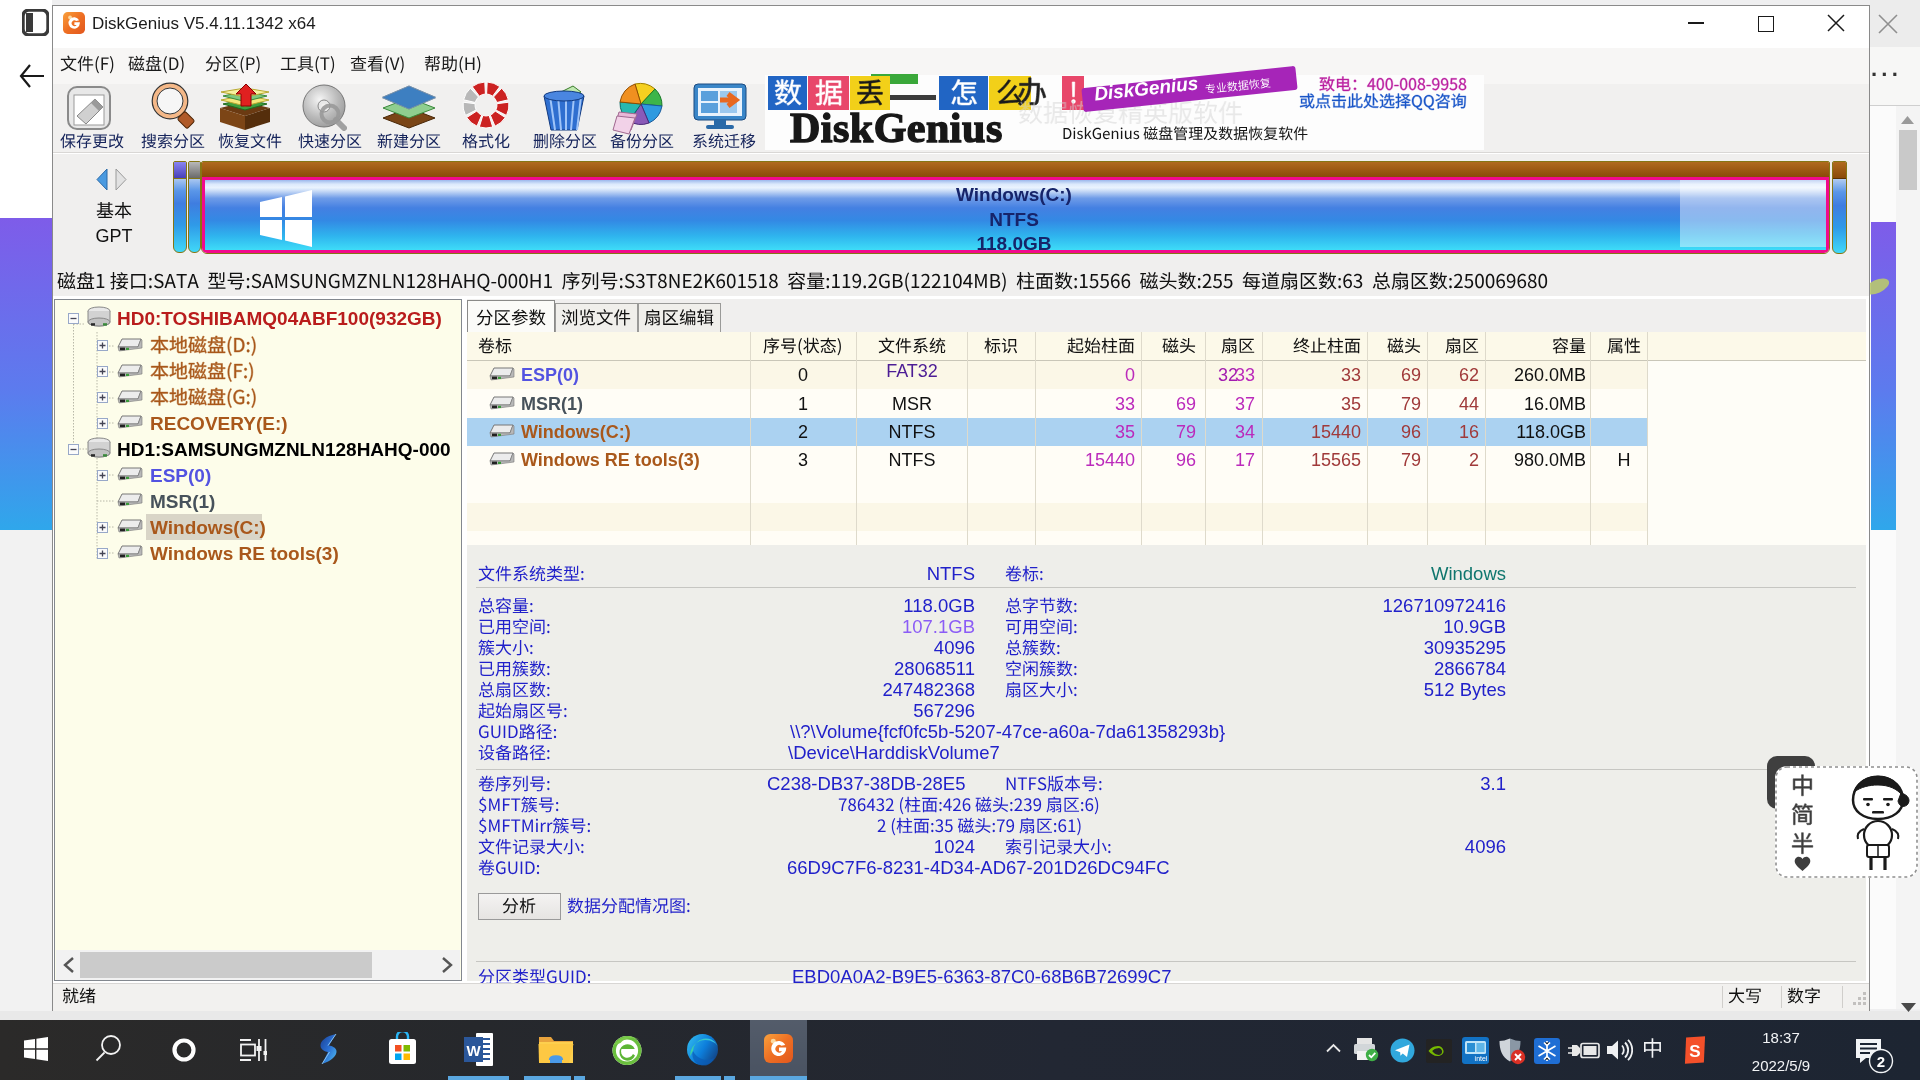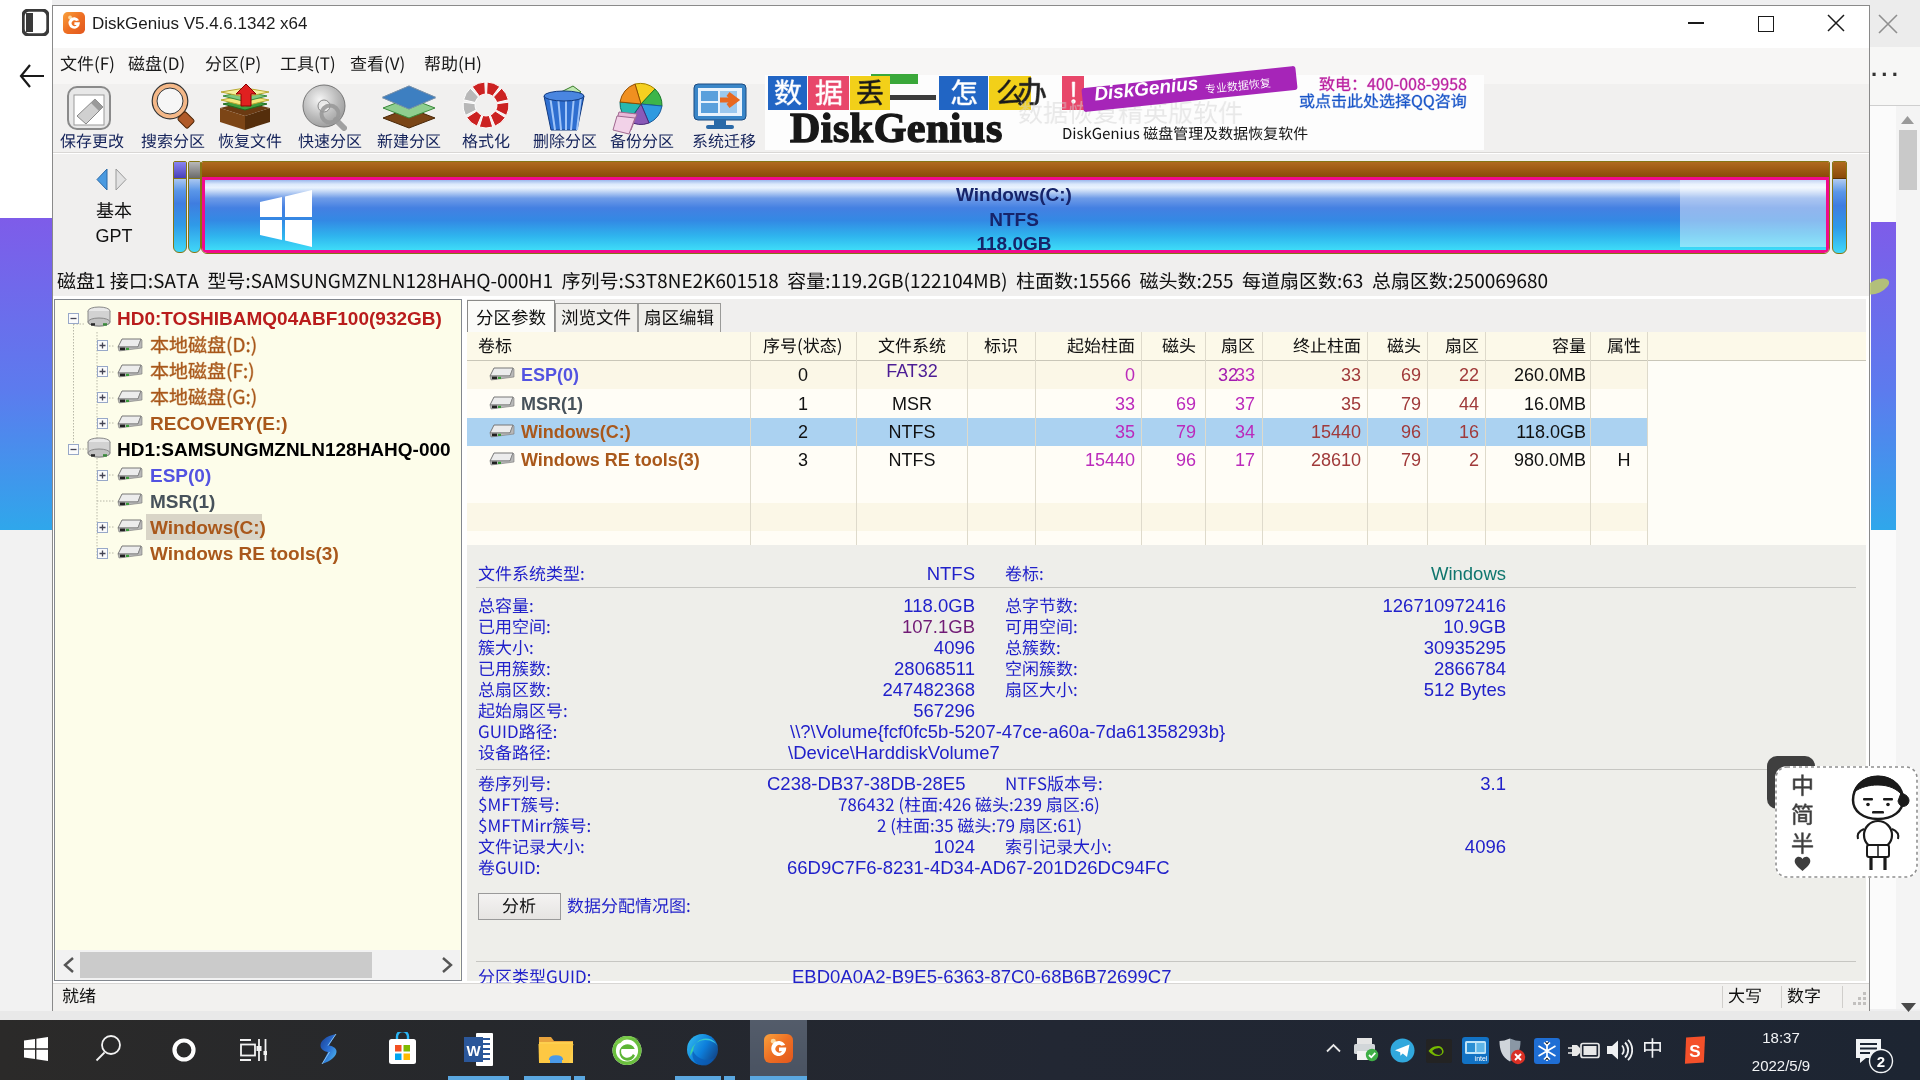--- a/index.html
+++ b/index.html
@@ -376,21 +376,21 @@
         <linearGradient id="dgt" x1="0" y1="0" x2="1" y2="1">
           <stop offset="0" stop-color="#f9a13c"></stop>
           <stop offset=".5" stop-color="#ee6f23"></stop>
           <stop offset="1" stop-color="#e2571e"></stop>
         </linearGradient>
       </defs>
       <rect width="28" height="28" rx="6" fill="url(#dgt)"></rect>
       <circle cx="9" cy="7" r="2.4" fill="#fbd9a0"></circle>
       <path d="M20.5 10.5 A7.2 7.2 0 1 0 21.4 14.2 L21.4 13 H14.5 V16.6 H17.4 A3.6 3.6 0 1 1 16.8 11.4 Z" fill="#fff"></path>
     </svg>
-    <div class="ab" style="left:92.0px;top:14.5px;font:17px 'Liberation Sans',sans-serif;line-height:17px;color:#1c1c1c;white-space:pre">DiskGenius V5.4.6.1342 x64</div>
+    <div class="ab" style="left:92.0px;top:14.5px;font:17px 'Liberation Sans',sans-serif;line-height:17px;color:#1c1c1c;white-space:pre">DiskGenius V5.4.11.1342 x64</div>
     <div class="ab" style="left:1688px;top:22px;width:16px;height:2px;background:#1a1a1a"></div>
     <div class="ab" style="left:1757.5px;top:15.5px;width:14px;height:14px;border:1.6px solid #1a1a1a"></div>
     <svg class="ab" style="left:1827px;top:14px" width="18" height="18">
       <path d="M1 1 L17 17 M17 1 L1 17" stroke="#1a1a1a" stroke-width="1.5"></path>
     </svg>
     <div class="ab" style="left:53px;top:48px;width:1816px;height:36px;background:#f7f6f5"></div>
     <svg class="ab" style="left:60.0px;top:54px" width="54.9" height="23">
       <g transform="translate(0,16) scale(0.01700,-0.01700)" fill="#1b1b1b">
         <use href="#u6587"></use>
         <use href="#u4ef6" x="1000"></use>
@@ -1196,21 +1196,21 @@
       <rect x="10" y="9.8" width="3" height="2.2" fill="#3a9a3a"></rect>
     </svg>
     <div class="ab" style="left:521.0px;top:366.2px;font:bold 18px 'Liberation Sans',sans-serif;line-height:18px;color:#5353e1;white-space:pre">ESP(0)</div>
     <div class="ab" style="left:803.0px;transform:translateX(-50%);top:366.2px;font:18px 'Liberation Sans',sans-serif;line-height:18px;color:#111;white-space:pre">0</div>
     <div class="ab" style="left:912.0px;transform:translateX(-50%);top:362px;font:18px 'Liberation Sans',sans-serif;line-height:18px;color:#4c1d95;white-space:pre">FAT32</div>
     <div class="ab" style="right:785.0px;top:366.2px;font:18px 'Liberation Sans',sans-serif;line-height:18px;color:#bb2abb;white-space:pre">0</div>
     <div class="ab" style="right:682px;top:366.2px;font:18px 'Liberation Sans',sans-serif;line-height:18px;color:#a21caf;white-space:pre">32</div>
     <div class="ab" style="right:665.0px;top:366.2px;font:18px 'Liberation Sans',sans-serif;line-height:18px;color:#bb2abb;white-space:pre">33</div>
     <div class="ab" style="right:559.0px;top:366.2px;font:18px 'Liberation Sans',sans-serif;line-height:18px;color:#a03a3a;white-space:pre">33</div>
     <div class="ab" style="right:499.0px;top:366.2px;font:18px 'Liberation Sans',sans-serif;line-height:18px;color:#a03a3a;white-space:pre">69</div>
-    <div class="ab" style="right:441.0px;top:366.2px;font:18px 'Liberation Sans',sans-serif;line-height:18px;color:#a03a3a;white-space:pre">22</div>
+    <div class="ab" style="right:441.0px;top:366.2px;font:18px 'Liberation Sans',sans-serif;line-height:18px;color:#a03a3a;white-space:pre">62</div>
     <div class="ab" style="right:334.0px;top:366.2px;font:18px 'Liberation Sans',sans-serif;line-height:18px;color:#111;white-space:pre">260.0MB</div>
     <svg class="ab" style="left:488px;top:395.6px" width="28" height="15" viewBox="0 0 28 15">
       <path d="M6 1 H25 L22 9 H2 Z" fill="#ececec" stroke="#777"></path>
       <path d="M2 9 L22 9 L25 1 L26 2 L26 10 L3 13 Z" fill="#b8b8b8" stroke="#777" stroke-width=".6"></path>
       <rect x="4" y="9.6" width="5" height="2.6" fill="#222"></rect>
       <rect x="10" y="9.8" width="3" height="2.2" fill="#3a9a3a"></rect>
     </svg>
     <div class="ab" style="left:521.0px;top:394.6px;font:bold 18px 'Liberation Sans',sans-serif;line-height:18px;color:#47525b;white-space:pre">MSR(1)</div>
     <div class="ab" style="left:803.0px;transform:translateX(-50%);top:394.6px;font:18px 'Liberation Sans',sans-serif;line-height:18px;color:#111;white-space:pre">1</div>
     <div class="ab" style="left:912.0px;transform:translateX(-50%);top:394.6px;font:18px 'Liberation Sans',sans-serif;line-height:18px;color:#111;white-space:pre">MSR</div>
@@ -1242,21 +1242,21 @@
       <path d="M2 9 L22 9 L25 1 L26 2 L26 10 L3 13 Z" fill="#b8b8b8" stroke="#777" stroke-width=".6"></path>
       <rect x="4" y="9.6" width="5" height="2.6" fill="#222"></rect>
       <rect x="10" y="9.8" width="3" height="2.2" fill="#3a9a3a"></rect>
     </svg>
     <div class="ab" style="left:521.0px;top:451.4px;font:bold 18px 'Liberation Sans',sans-serif;line-height:18px;color:#a9581b;white-space:pre">Windows RE tools(3)</div>
     <div class="ab" style="left:803.0px;transform:translateX(-50%);top:451.4px;font:18px 'Liberation Sans',sans-serif;line-height:18px;color:#111;white-space:pre">3</div>
     <div class="ab" style="left:912.0px;transform:translateX(-50%);top:451.4px;font:18px 'Liberation Sans',sans-serif;line-height:18px;color:#111;white-space:pre">NTFS</div>
     <div class="ab" style="right:785.0px;top:451.4px;font:18px 'Liberation Sans',sans-serif;line-height:18px;color:#bb2abb;white-space:pre">15440</div>
     <div class="ab" style="right:724.0px;top:451.4px;font:18px 'Liberation Sans',sans-serif;line-height:18px;color:#bb2abb;white-space:pre">96</div>
     <div class="ab" style="right:665.0px;top:451.4px;font:18px 'Liberation Sans',sans-serif;line-height:18px;color:#bb2abb;white-space:pre">17</div>
-    <div class="ab" style="right:559.0px;top:451.4px;font:18px 'Liberation Sans',sans-serif;line-height:18px;color:#a03a3a;white-space:pre">28610</div>
+    <div class="ab" style="right:559.0px;top:451.4px;font:18px 'Liberation Sans',sans-serif;line-height:18px;color:#a03a3a;white-space:pre">15565</div>
     <div class="ab" style="right:499.0px;top:451.4px;font:18px 'Liberation Sans',sans-serif;line-height:18px;color:#a03a3a;white-space:pre">79</div>
     <div class="ab" style="right:441.0px;top:451.4px;font:18px 'Liberation Sans',sans-serif;line-height:18px;color:#a03a3a;white-space:pre">2</div>
     <div class="ab" style="right:334.0px;top:451.4px;font:18px 'Liberation Sans',sans-serif;line-height:18px;color:#111;white-space:pre">980.0MB</div>
     <div class="ab" style="left:1624.0px;transform:translateX(-50%);top:451.4px;font:18px 'Liberation Sans',sans-serif;line-height:18px;color:#111;white-space:pre">H</div>
     <div class="ab" style="left:467px;top:545px;width:1399px;height:436px;background:#eeeeea"></div>
     <svg class="ab" style="left:478.0px;top:564px" width="106.7" height="23">
       <g transform="translate(0,16) scale(0.01700,-0.01700)" fill="#2121ca">
         <use href="#u6587"></use>
         <use href="#u4ef6" x="1000"></use>
         <use href="#u7cfb" x="2000"></use>
@@ -1297,21 +1297,21 @@
     <div class="ab" style="right:414.0px;top:596.8px;font:18.5px 'Liberation Sans',sans-serif;line-height:18.5px;color:#2121ca;white-space:pre">126710972416</div>
     <svg class="ab" style="left:478.0px;top:617px" width="72.7" height="23">
       <g transform="translate(0,16) scale(0.01700,-0.01700)" fill="#2121ca">
         <use href="#u5df2"></use>
         <use href="#u7528" x="1000"></use>
         <use href="#u7a7a" x="2000"></use>
         <use href="#u95f4" x="3000"></use>
         <use href="#u3a" x="4000"></use>
       </g>
     </svg>
-    <div class="ab" style="right:945.0px;top:617.8px;font:18.5px 'Liberation Sans',sans-serif;line-height:18.5px;color:#701a75;white-space:pre">107.1GB</div>
+    <div class="ab" style="right:945.0px;top:617.8px;font:18.5px 'Liberation Sans',sans-serif;line-height:18.5px;color:#8b5cf6;white-space:pre">107.1GB</div>
     <svg class="ab" style="left:1005.0px;top:617px" width="72.7" height="23">
       <g transform="translate(0,16) scale(0.01700,-0.01700)" fill="#2121ca">
         <use href="#u53ef"></use>
         <use href="#u7528" x="1000"></use>
         <use href="#u7a7a" x="2000"></use>
         <use href="#u95f4" x="3000"></use>
         <use href="#u3a" x="4000"></use>
       </g>
     </svg>
     <div class="ab" style="right:414.0px;top:617.8px;font:18.5px 'Liberation Sans',sans-serif;line-height:18.5px;color:#2121ca;white-space:pre">10.9GB</div>

